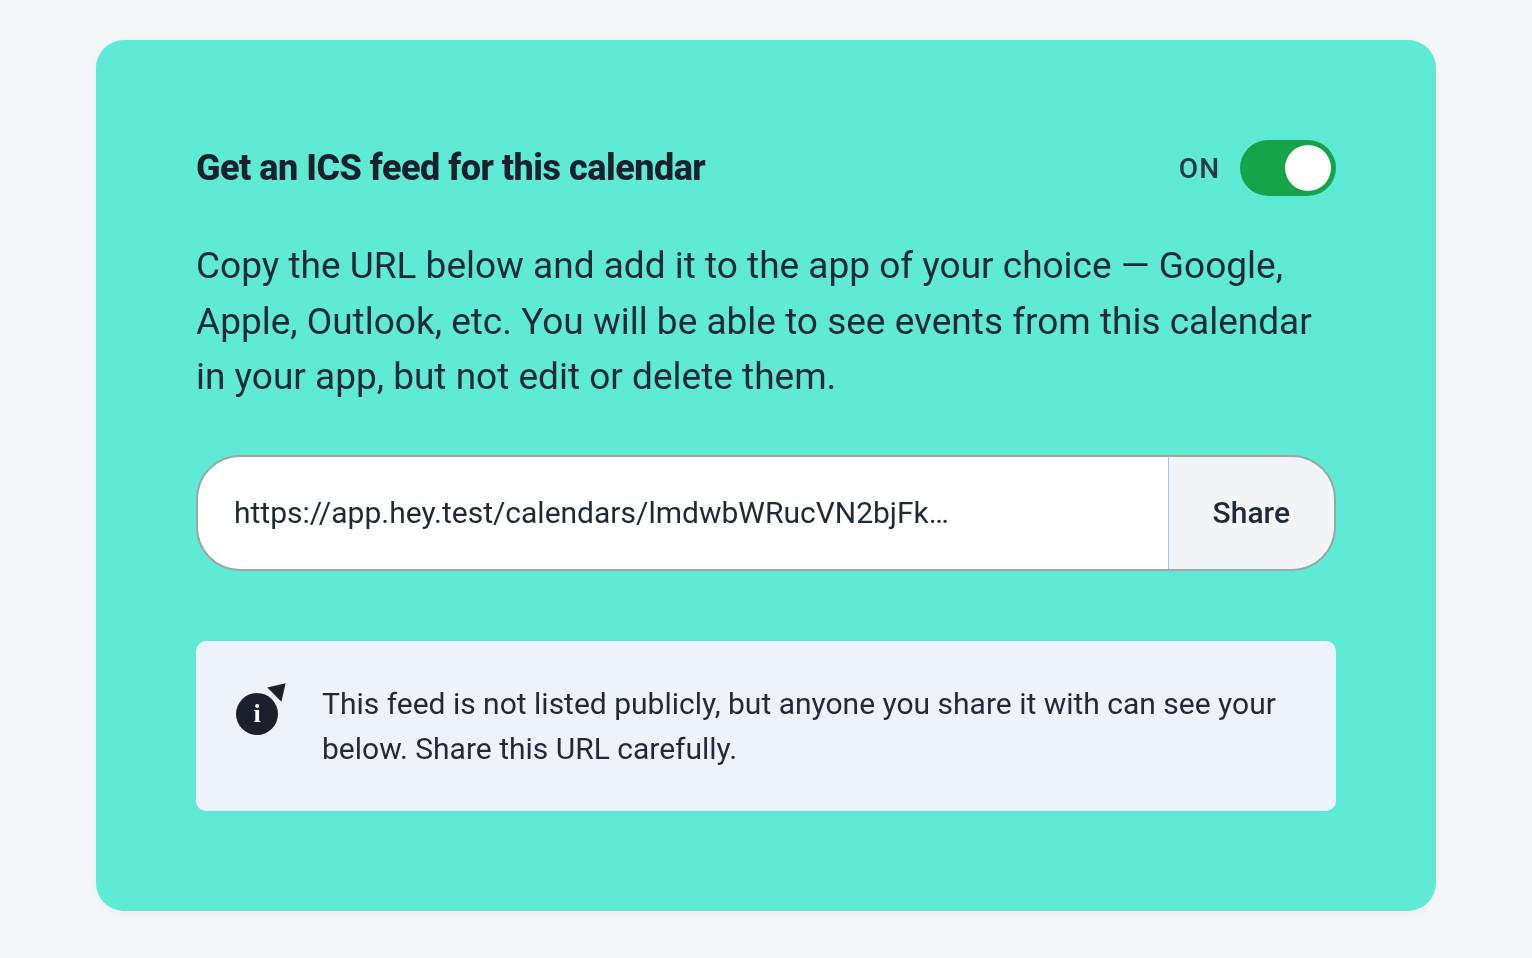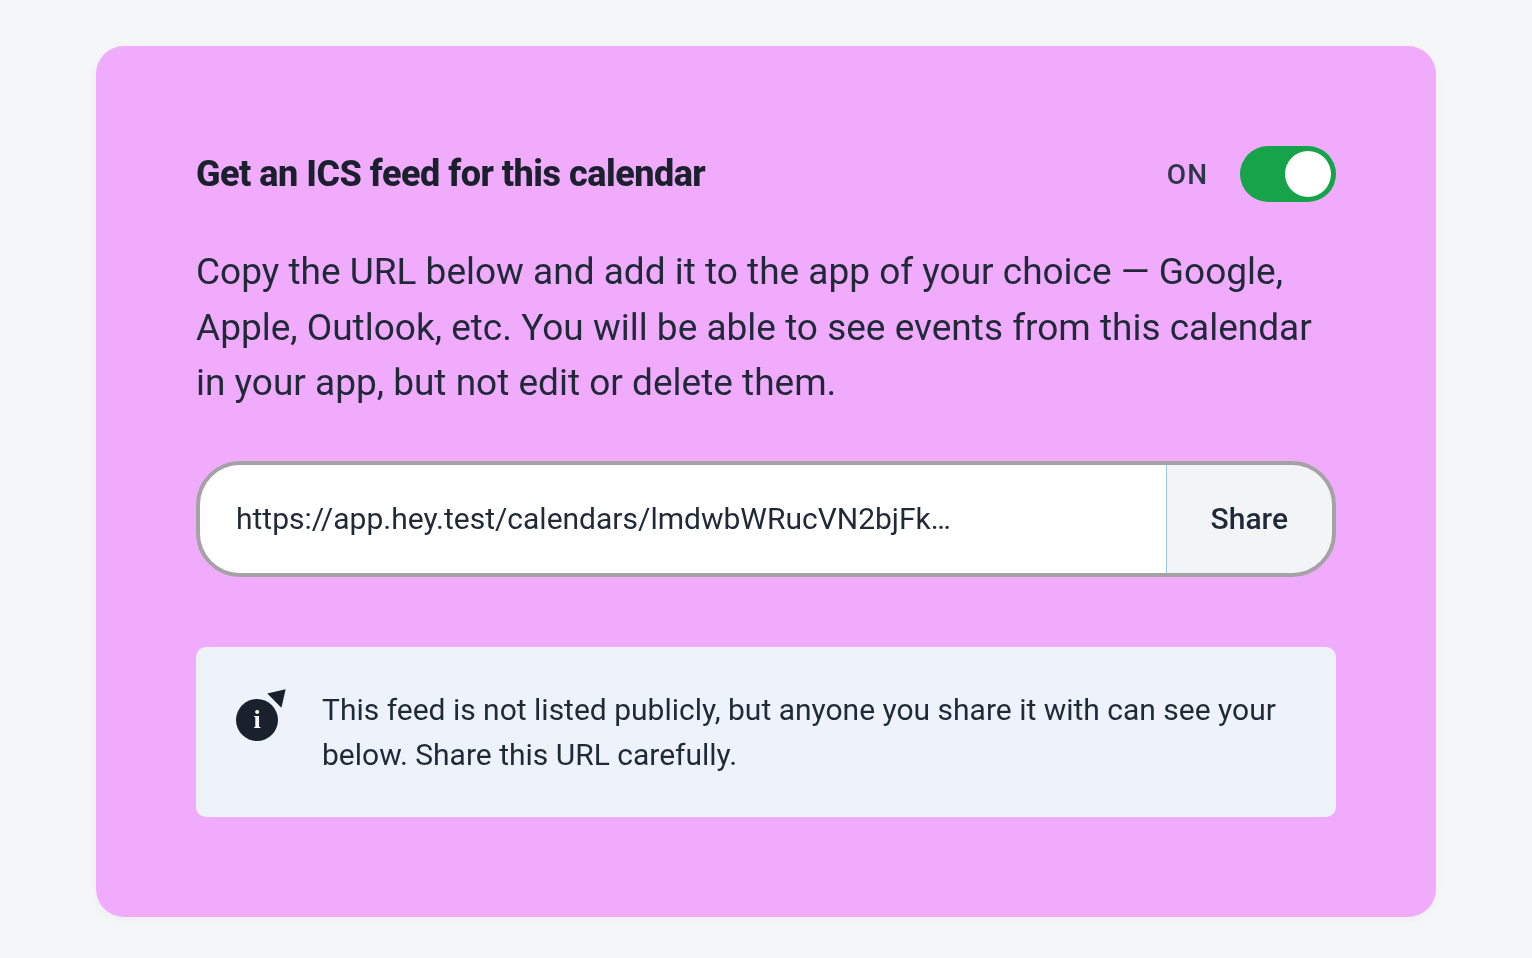--- a/index.html
+++ b/index.html
@@ -10,46 +10,46 @@
 
     body {
       font-family: -apple-system, BlinkMacSystemFont, "Segoe UI", Roboto, Helvetica, Arial, sans-serif;
       background: #f5f6f8;
       width: 1532px;
       height: 958px;
       padding: 40px;
     }
 
     .card {
-      background: #f0abfc;
+      background: #5eead4;
       border-radius: 28px;
       box-shadow: 0 2px 8px rgba(0,0,0,0.04);
       padding: 100px 100px 100px 100px;
       max-width: 1340px;
-      margin: 6px auto;
+      margin: 0 auto;
     }
 
     .header-row {
       display: flex;
       align-items: center;
       justify-content: space-between;
       margin-bottom: 42px;
     }
 
     .title {
       font-size: 36px;
       font-weight: 800;
       color: #1a202c;
       letter-spacing: -0.5px;
     }
 
     .toggle-group {
       display: flex;
       align-items: center;
-      gap: 32px;
+      gap: 20px;
     }
 
     .toggle-label {
       font-size: 28px;
       font-weight: 500;
       color: #2d3748;
       letter-spacing: 1px;
     }
 
     .toggle {
@@ -75,21 +75,21 @@
       font-size: 37px;
       line-height: 1.5;
       color: #1f2937;
       margin-bottom: 50px;
       font-weight: 400;
     }
 
     .url-row {
       display: flex;
       align-items: stretch;
-      border: 4px solid #a3a3a3;
+      border: 2px solid #a3a3a3;
       border-radius: 44px;
       overflow: hidden;
       margin-bottom: 70px;
       height: 116px;
     }
 
     .url-input {
       flex: 1;
       border: none;
       outline: none;

